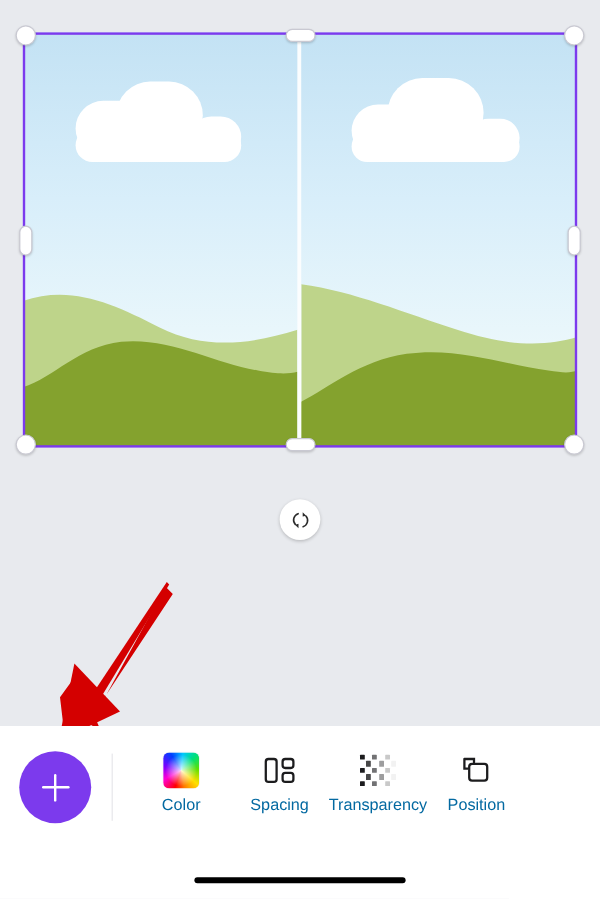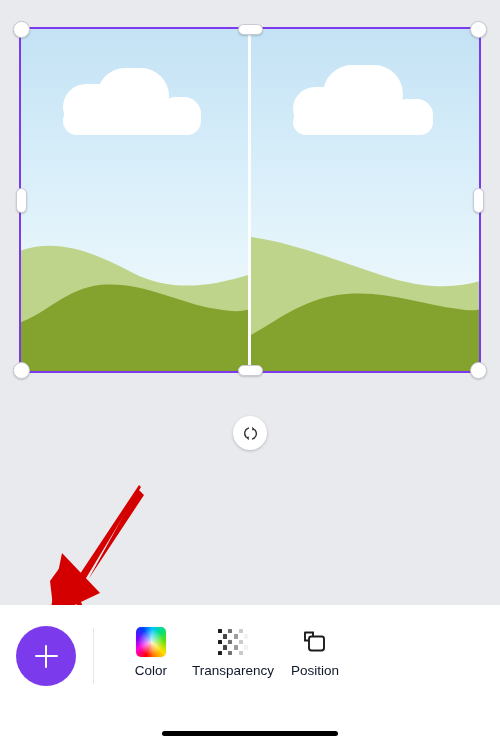--- a/index.html
+++ b/index.html
@@ -206,21 +206,21 @@
     user-select: none;
   }
   .tool-icon-wrap {
     height: 42px;
     display: flex;
     align-items: center;
     justify-content: center;
   }
   .tool-label {
     font-size: 13.5px;
-    color: #0f172a;
+    color: #0369a1;
     font-family: "Liberation Sans", sans-serif;
     line-height: 16px;
     white-space: nowrap;
   }
 
   
   .color-swatch {
     width: 30px;
     height: 30px;
     border-radius: 5px;
@@ -329,20 +329,30 @@
 
   <div id="tool-list">
 
     <div class="tool-item">
       <div class="tool-icon-wrap">
         <div class="color-swatch"></div>
       </div>
       <div class="tool-label">Color</div>
     </div>
 
+    <div class="tool-item">
+      <div class="tool-icon-wrap">
+        <svg width="30" height="28" viewBox="0 0 30 28">
+          <rect x="3.5" y="4.5" width="9" height="19" rx="2.2" stroke="#1c1c1e" stroke-width="1.9" fill="none"></rect>
+          <rect x="17.5" y="4.5" width="9" height="7.5" rx="2.2" stroke="#1c1c1e" stroke-width="1.9" fill="none"></rect>
+          <rect x="17.5" y="16" width="9" height="7.5" rx="2.2" stroke="#1c1c1e" stroke-width="1.9" fill="none"></rect>
+        </svg>
+      </div>
+      <div class="tool-label">Spacing</div>
+    </div>
 
 
     <div class="tool-item">
       <div class="tool-icon-wrap">
         <div class="checker-icon" id="checker">
             <i style="background: rgb(28, 28, 30);"></i>
             <i style="background: rgba(28, 28, 30, 0);"></i>
             <i style="background: rgba(28, 28, 30, 0.62);"></i>
             <i style="background: rgba(28, 28, 30, 0);"></i>
             <i style="background: rgba(28, 28, 30, 0.24);"></i>

